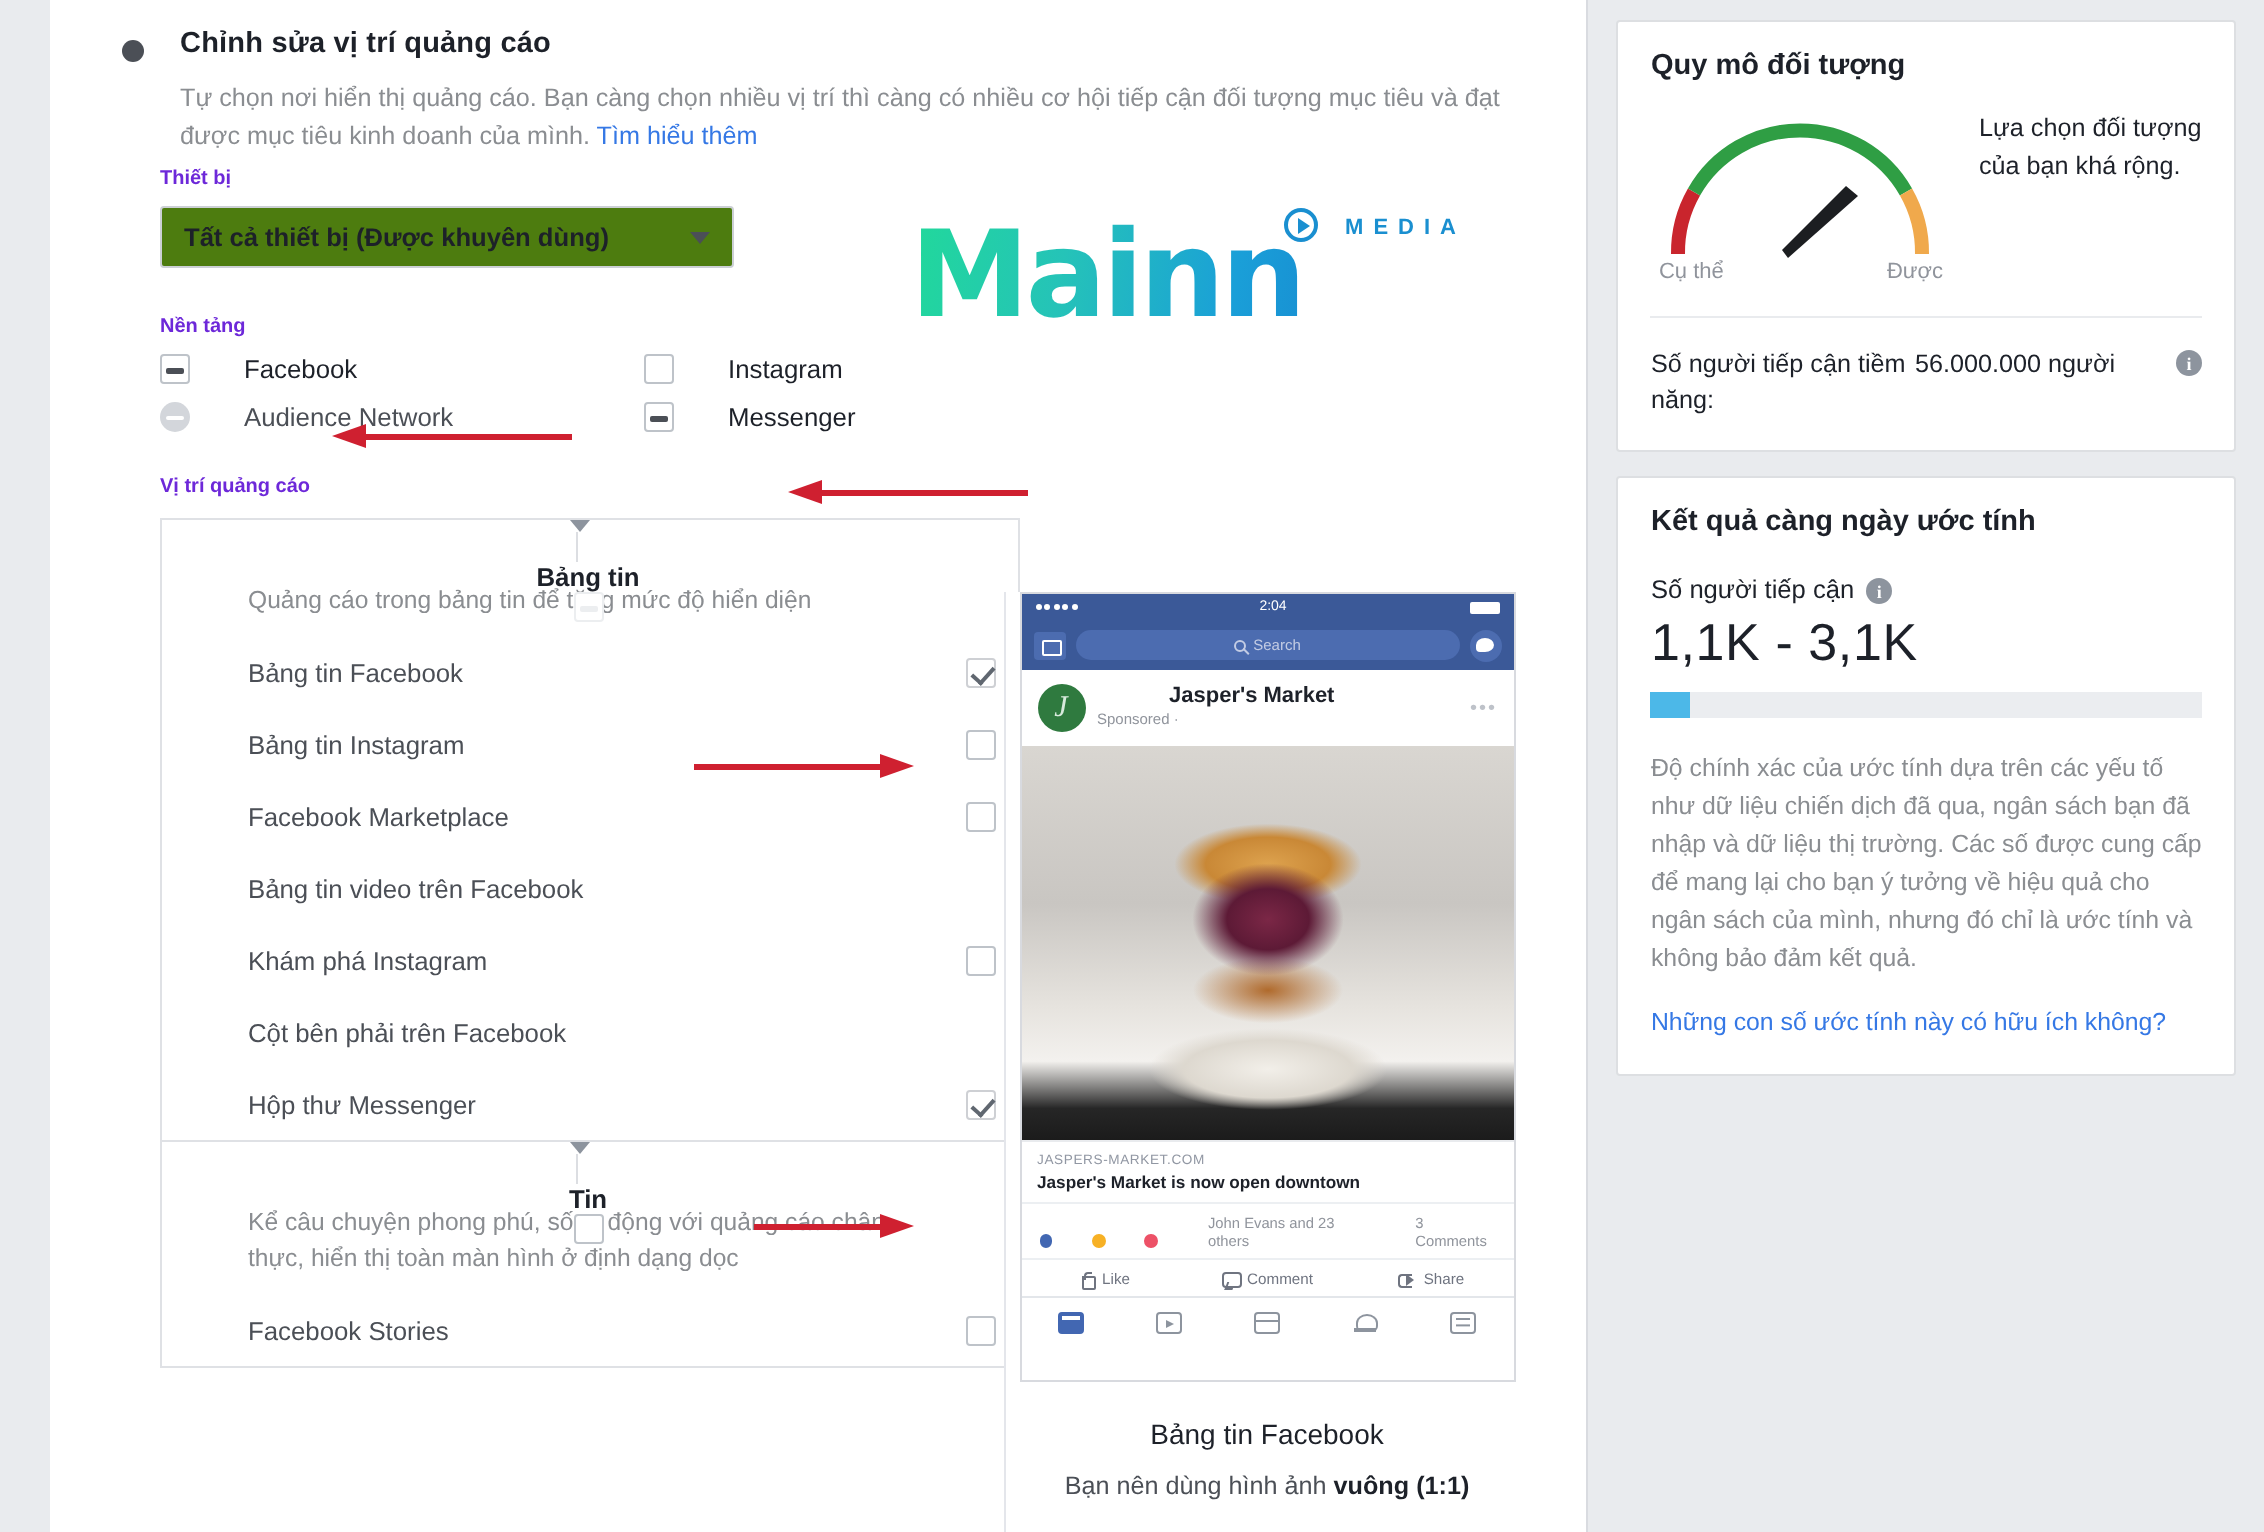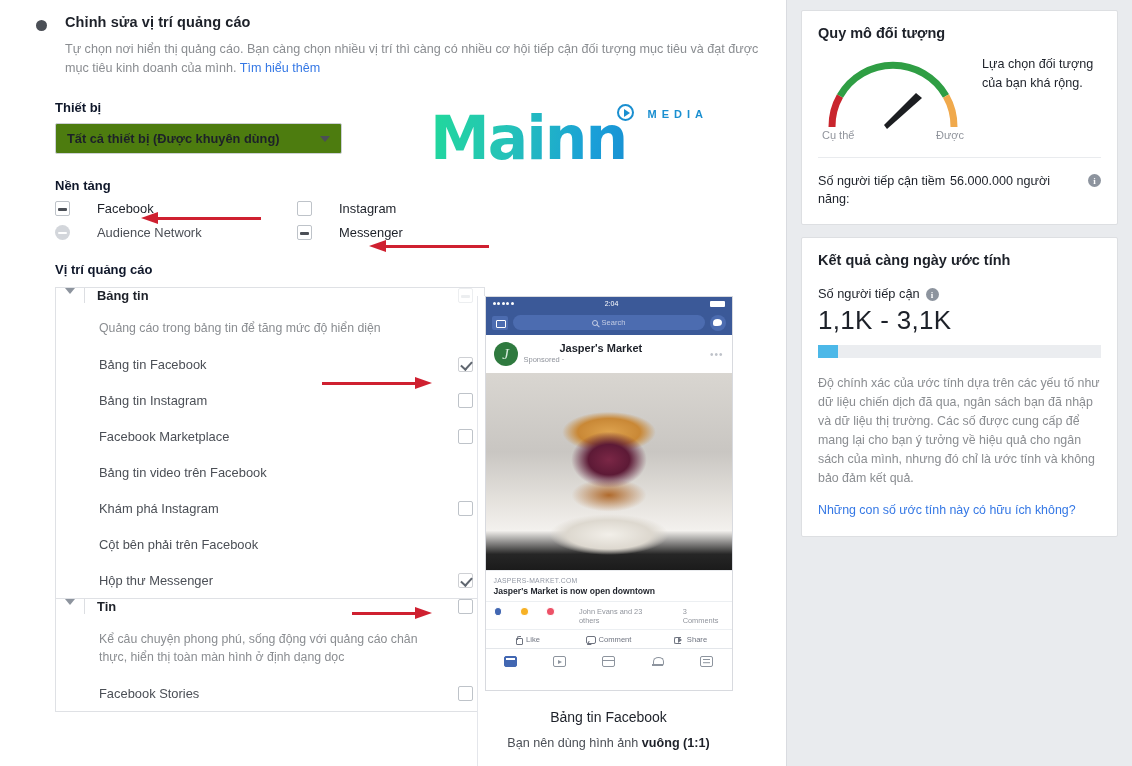--- a/index.html
+++ b/index.html
@@ -4,21 +4,21 @@
 <style>
   * { box-sizing: border-box; margin: 0; padding: 0; }
   html, body {
     width: 1132px; height: 766px;
     font-family: "Liberation Sans", "DejaVu Sans", sans-serif;
     background: #e9ebee;
     overflow: hidden;
     color: #1c1e21;
     -webkit-font-smoothing: antialiased;
   }
-  .page { position: relative; width: 1132px; height: 766px; display: flex; }
+  .page { position: relative; width: 1132px; height: 766px; display: flex; padding-left: 25px; }
 
   
   .main-panel {
     width: 787px; height: 766px;
     background: #ffffff;
     border-right: 1px solid #d9dbe0;
     position: relative;
     padding: 14px 22px 0 22px;
   }
 
@@ -32,22 +32,22 @@
     font-size: 14.5px; font-weight: bold; color: #1d2129;
     margin-left: 18px; letter-spacing: .1px;
   }
   .section-desc {
     margin: 9px 0 0 43px; font-size: 12.6px; line-height: 19px;
     color: #8a8d91; max-width: 725px;
   }
   .link { color: #3578e5; text-decoration: none; cursor: pointer; }
 
   .field-label {
-    font-size: 13px; font-weight: bold; color: #0f172a;
-    margin: 22px 0 8px 33px;
+    font-size: 10px; font-weight: bold; color: #6d28d9;
+    margin: 6px 0 8px 33px;
   }
   .label-platform { margin-top: 24px; }
   .label-placements { margin-top: 22px; margin-bottom: 10px; }
 
   .select-box {
     margin-left: 33px; width: 287px; height: 31px;
     background: #4d7c0f; border: 1px solid #ccd0d5; border-radius: 2px;
     display: flex; align-items: center; justify-content: space-between;
     padding: 0 11px; font-size: 12.8px; font-weight: bold; color: #1d2129;
     cursor: pointer;
@@ -92,21 +92,21 @@
   .plat-item { display: flex; align-items: center; gap: 27px; font-size: 12.9px; color: #1d2129; cursor: pointer; }
   .plat-item.muted { color: #4b4f56; }
 
   
   .placement-wrap { margin-left: 33px; width: 430px; position: relative; }
   .placement-group {
     border: 1px solid #dfe1e5; border-bottom: none; background: #fff;
   }
   .placement-group:last-child { border-bottom: 1px solid #dfe1e5; }
   .group-head {
-    display: flex; align-items: flex-start; height: 34px; padding: 0 11px 0 9px; cursor: pointer;
+    display: flex; align-items: center; height: 34px; padding: 0 11px 0 9px; cursor: pointer; flex-direction: column;
   }
   .caret-sm {
     width: 0; height: 0; border-left: 5px solid transparent;
     border-right: 5px solid transparent; border-top: 6px solid #8d949e;
     margin-right: 9px; flex: none;
   }
   .vdiv { width: 1px; height: 15px; background: #dcdee2; margin-right: 12px; flex: none; }
   .group-title { font-size: 12.9px; font-weight: bold; color: #1d2129; flex: 1; }
   .group-desc {
     font-size: 12.3px; color: #8a8d91; line-height: 18px;
@@ -214,21 +214,21 @@
       radial-gradient(ellipse 54px 40px at 50% 44%, #7b2746 0%, #5d1a36 38%, rgba(93,26,54,0) 70%),
       radial-gradient(ellipse 60px 26px at 50% 30%, #dda24e 0%, #c98836 52%, rgba(201,136,54,0) 78%),
       radial-gradient(ellipse 50px 22px at 50% 62%, #b06a2c 0%, rgba(176,106,44,0) 75%),
       radial-gradient(ellipse 70px 24px at 50% 82%, #f2efe9 0%, #ddd8cf 60%, rgba(221,216,207,0) 85%),
       linear-gradient(180deg, #d9d6d1 0%, #c9c6c2 40%, #e6e3de 66%, #f3f1ee 80%, #262626 92%, #1b1b1b 100%);
   }
   .link-card { border-top: 1px solid #e9ebee; padding: 6px 8px 5px; }
   .link-domain { font-size: 6.8px; color: #9197a3; letter-spacing: .3px; }
   .link-title { font-size: 8.6px; font-weight: bold; color: #1d2129; margin-top: 2px; }
   .reactions {
-    display: flex; align-items: flex-start; padding: 5px 8px 4px; gap: 20px;
+    display: flex; align-items: flex-end; padding: 5px 8px 4px; gap: 20px;
     border-top: 1px solid #eceff2; font-size: 7.4px; color: #90949c;
   }
   .rx { width: 9px; height: 9px; border-radius: 50%; border: 1.2px solid #fff; margin-left: -2.5px; }
   .rx:first-child { margin-left: 0; }
   .rx.like { background: #4267b2; }
   .rx.haha { background: #f7b125; }
   .rx.love { background: #ed5167; }
   .rx-names { margin-left: 4px; }
   .rx-comments { margin-left: auto; }
   .actions {

